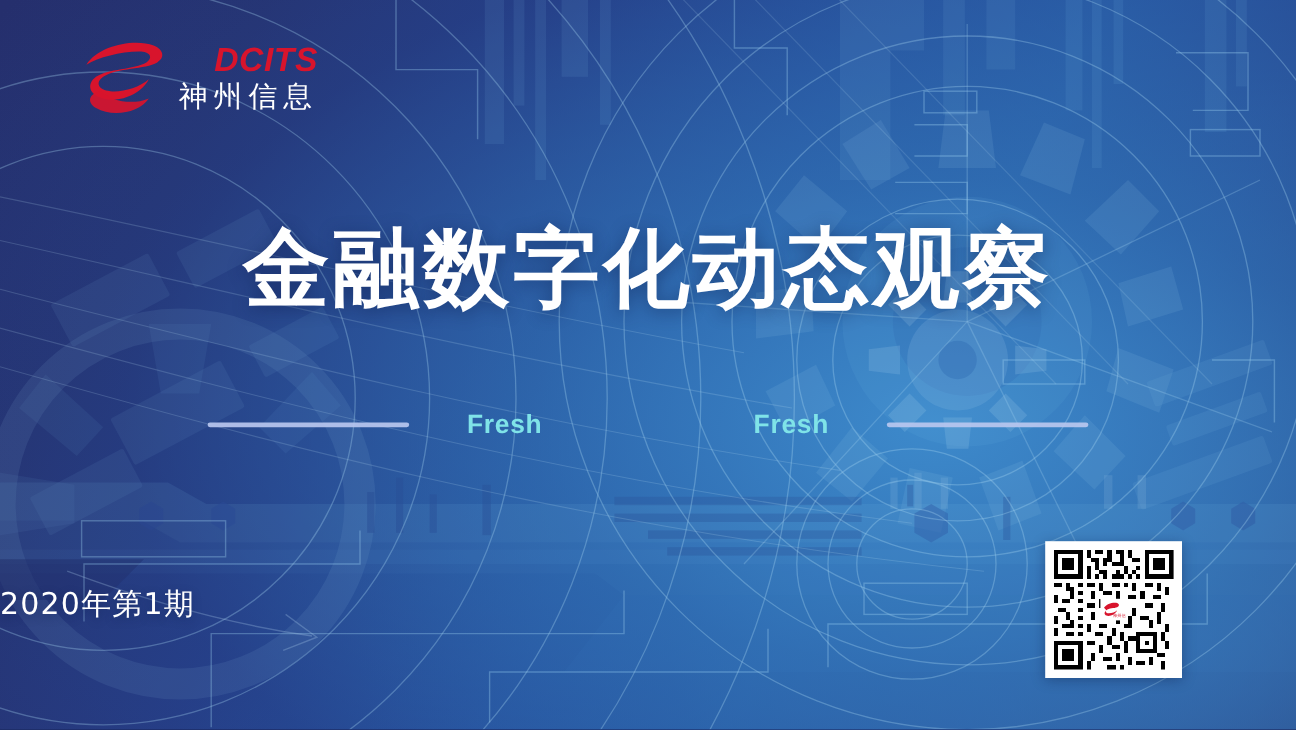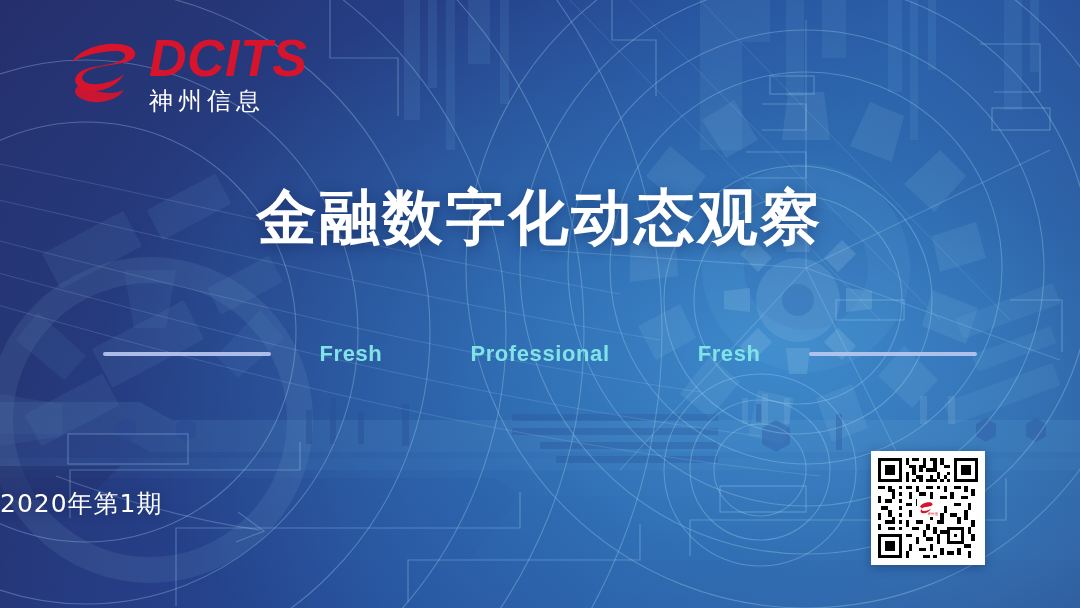--- a/index.html
+++ b/index.html
@@ -25,34 +25,34 @@
   .layer.lines{ opacity:.85; }
 
   
   .logo{
     position:absolute; left:66px; top:32px;
     display:flex; align-items:center; gap:9px; z-index:6;
   }
   .logo-mark{ width:74px; height:68px; flex:0 0 auto; }
   .logo-words{ display:flex; flex-direction:column; justify-content:center; }
   .logo-en{
-    font-size:52px; font-weight:bold; font-style:italic; letter-spacing:.5px;
+    font-size:28px; font-weight:bold; font-style:italic; letter-spacing:.5px;
     color:#d8142c; line-height:1.02;
     font-family:"Liberation Sans", sans-serif;
     text-align:right;
   }
   .logo-cn{
     font-size:24px; color:#ffffff; letter-spacing:5px; line-height:1.25;
     margin-top:1px; font-weight:500;
   }
 
   
   .title{
     position:absolute; left:0; right:0; top:186px; text-align:center; z-index:6;
-    font-size:60px; font-weight:bold; color:#ffffff;
+    font-size:72px; font-weight:bold; color:#ffffff;
     letter-spacing:3px; line-height:1.05;
     text-shadow:0 3px 14px rgba(10,24,70,.45);
     font-family:"DejaVu Sans","Liberation Sans",sans-serif;
   }
 
   
   .tagline{
     position:absolute; left:0; right:0; top:341px; z-index:6;
     display:flex; align-items:center; justify-content:center; gap:0;
   }
@@ -308,21 +308,20 @@
       <div class="logo-cn">神州信息</div>
     </div>
   </div>
 
   <div class="title">金融数字化动态观察</div>
 
   <div class="tagline">
     <span class="tag-rule left"></span>
     <span class="tag-word">Fresh</span>
     <span class="tag-gap"></span>
-    <span class="tag-word">Professional</span>
     <span class="tag-gap"></span>
     <span class="tag-word">Fresh</span>
     <span class="tag-rule right"></span>
   </div>
 
   <div class="issue">2020年第1期</div>
 
   <div class="qr">
     <svg viewBox="0 0 29 29" shape-rendering="crispEdges" xmlns="http://www.w3.org/2000/svg">
       <rect width="29" height="29" fill="#ffffff"></rect>

